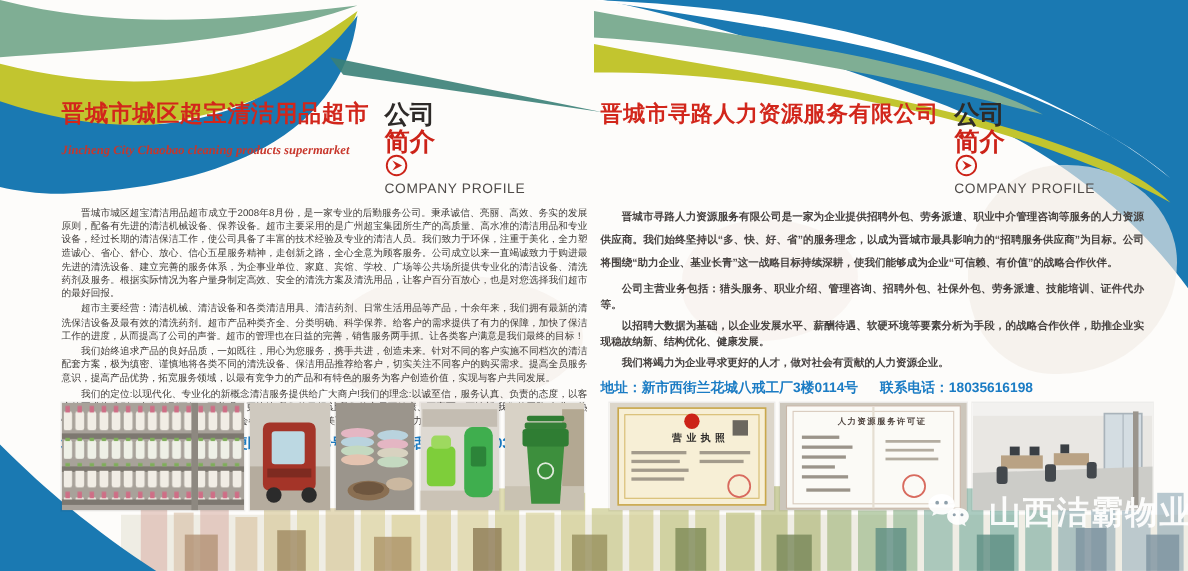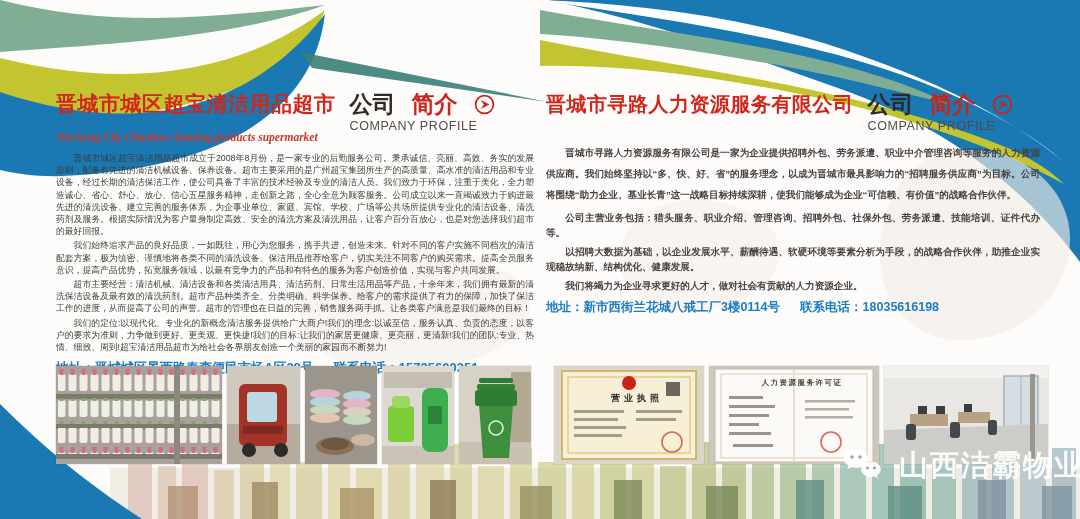--- a/index.html
+++ b/index.html
@@ -11,21 +11,21 @@
   .blob-b{left:300px;top:250px;width:230px;height:120px;opacity:.5;}
   .blob-c{left:620px;top:200px;width:160px;height:110px;opacity:.45;}
 
   .panel{position:absolute;top:92px;z-index:2;}
   .panel-left{left:56px;width:478px;}
   .panel-right{left:546px;width:494px;}
   .p-head{display:flex;align-items:flex-start;gap:14px;}
   .title-cn{margin:0;font-size:21px;line-height:24px;font-weight:bold;color:#d2261b;letter-spacing:.5px;white-space:nowrap;}
   .panel-right .title-cn{font-size:20px;}
   .title-en{font-family:"Liberation Serif",serif;font-style:italic;font-weight:bold;color:#c8372c;font-size:11.5px;margin-top:15px;white-space:nowrap;}
-  .sec-label{font-size:23px;line-height:24px;font-weight:bold;white-space:nowrap;display:flex;align-items:center;gap:16px;}
+  .sec-label{font-size:23px;line-height:24px;font-weight:bold;white-space:nowrap;display:flex;align-items:flex-start;gap:0;flex-direction:column;}
   .sec-black{color:#2e2a28;}
   .sec-red{color:#cc2318;}
   .sec-en{font-size:12.5px;color:#4f4b48;letter-spacing:.6px;margin-top:3px;}
   .arrow-icon{display:inline-flex;}
 
   .body-text{margin-top:9px;}
   .panel-left .body-text p{font-size:8.8px;line-height:12.2px;color:#3f3b38;text-align:justify;text-indent:2em;margin:0 0 2px;}
   .panel-right .body-text p{font-size:9.6px;line-height:15px;color:#474240;font-weight:bold;text-align:justify;text-indent:2em;margin:0 0 4px;}
   .panel-right .body-text p.lead{line-height:21px;margin-bottom:5px;}
   .address{color:#1b7cc4;font-weight:bold;font-size:13px;margin-top:6px;white-space:nowrap;}
@@ -140,22 +140,22 @@
                 <circle cx="11" cy="11" r="9.3" fill="none" stroke="#cc2318" stroke-width="1.8"></circle>
                 <path d="M7,6.2 L16.2,11 L7,15.8 L10.4,11 Z" fill="#cc2318"></path>
               </svg>
           </span>
         </div>
         <div class="sec-en">COMPANY PROFILE</div>
       </div>
     </div>
     <div class="body-text">
       <p>晋城市城区超宝清洁用品超市成立于2008年8月份，是一家专业的后勤服务公司。秉承诚信、亮丽、高效、务实的发展原则，配备有先进的清洁机械设备、保养设备。超市主要采用的是广州超宝集团所生产的高质量、高水准的清洁用品和专业设备，经过长期的清洁保洁工作，使公司具备了丰富的技术经验及专业的清洁人员。我们致力于环保，注重于美化，全力塑造诚心、省心、舒心、放心、信心五星服务精神，走创新之路，全心全意为顾客服务。公司成立以来一直竭诚致力于购进最先进的清洗设备、建立完善的服务体系，为企事业单位、家庭、宾馆、学校、广场等公共场所提供专业化的清洁设备、清洗药剂及服务。根据实际情况为客户量身制定高效、安全的清洗方案及清洗用品，让客户百分百放心，也是对您选择我们超市的最好回报。</p>
+      <p>超市主要经营：清洁机械、清洁设备和各类清洁用具、清洁药剂、日常生活用品等产品，十余年来，我们拥有最新的清洗保洁设备及最有效的清洗药剂。超市产品种类齐全、分类明确、科学保养。给客户的需求提供了有力的保障，加快了保洁工作的进度，从而提高了公司的声誉。超市的管理也在日益的完善，销售服务两手抓。让各类客户满意是我们最终的目标！</p>
       <p>我们始终追求产品的良好品质，一如既往，用心为您服务，携手共进，创造未来。针对不同的客户实施不同档次的清洁配套方案，极为缜密、谨慎地将各类不同的清洗设备、保洁用品推荐给客户，切实关注不同客户的购买需求。提高全员服务意识，提高产品优势，拓宽服务领域，以最有竞争力的产品和有特色的服务为客户创造价值，实现与客户共同发展。</p>
-      <p>超市主要经营：清洁机械、清洁设备和各类清洁用具、清洁药剂、日常生活用品等产品，十余年来，我们拥有最新的清洗保洁设备及最有效的清洗药剂。超市产品种类齐全、分类明确、科学保养。给客户的需求提供了有力的保障，加快了保洁工作的进度，从而提高了公司的声誉。超市的管理也在日益的完善，销售服务两手抓。让各类客户满意是我们最终的目标！</p>
       <p>我们的定位:以现代化、专业化的新概念清洁服务提供给广大商户!我们的理念:以诚至信，服务认真、负责的态度，以客户的要求为准则，力争做到更好、更美观、更快捷!我们的目标:让我们的家居更健康、更亮丽，更清新!我们的团队:专业、热情、细致、周到!超宝清洁用品超市为给社会各界朋友创造一个美丽的家园而不断努力!</p>
       <div class="address">
         <span>地址：</span><span>晋城城区景西路泰森便民市场A区28号</span><span class="phone-label">联系电话：</span><span>15735600351</span>
       </div>
     </div>
   </div>
 
   <div class="panel panel-right">
     <div class="p-head">
       <div>

